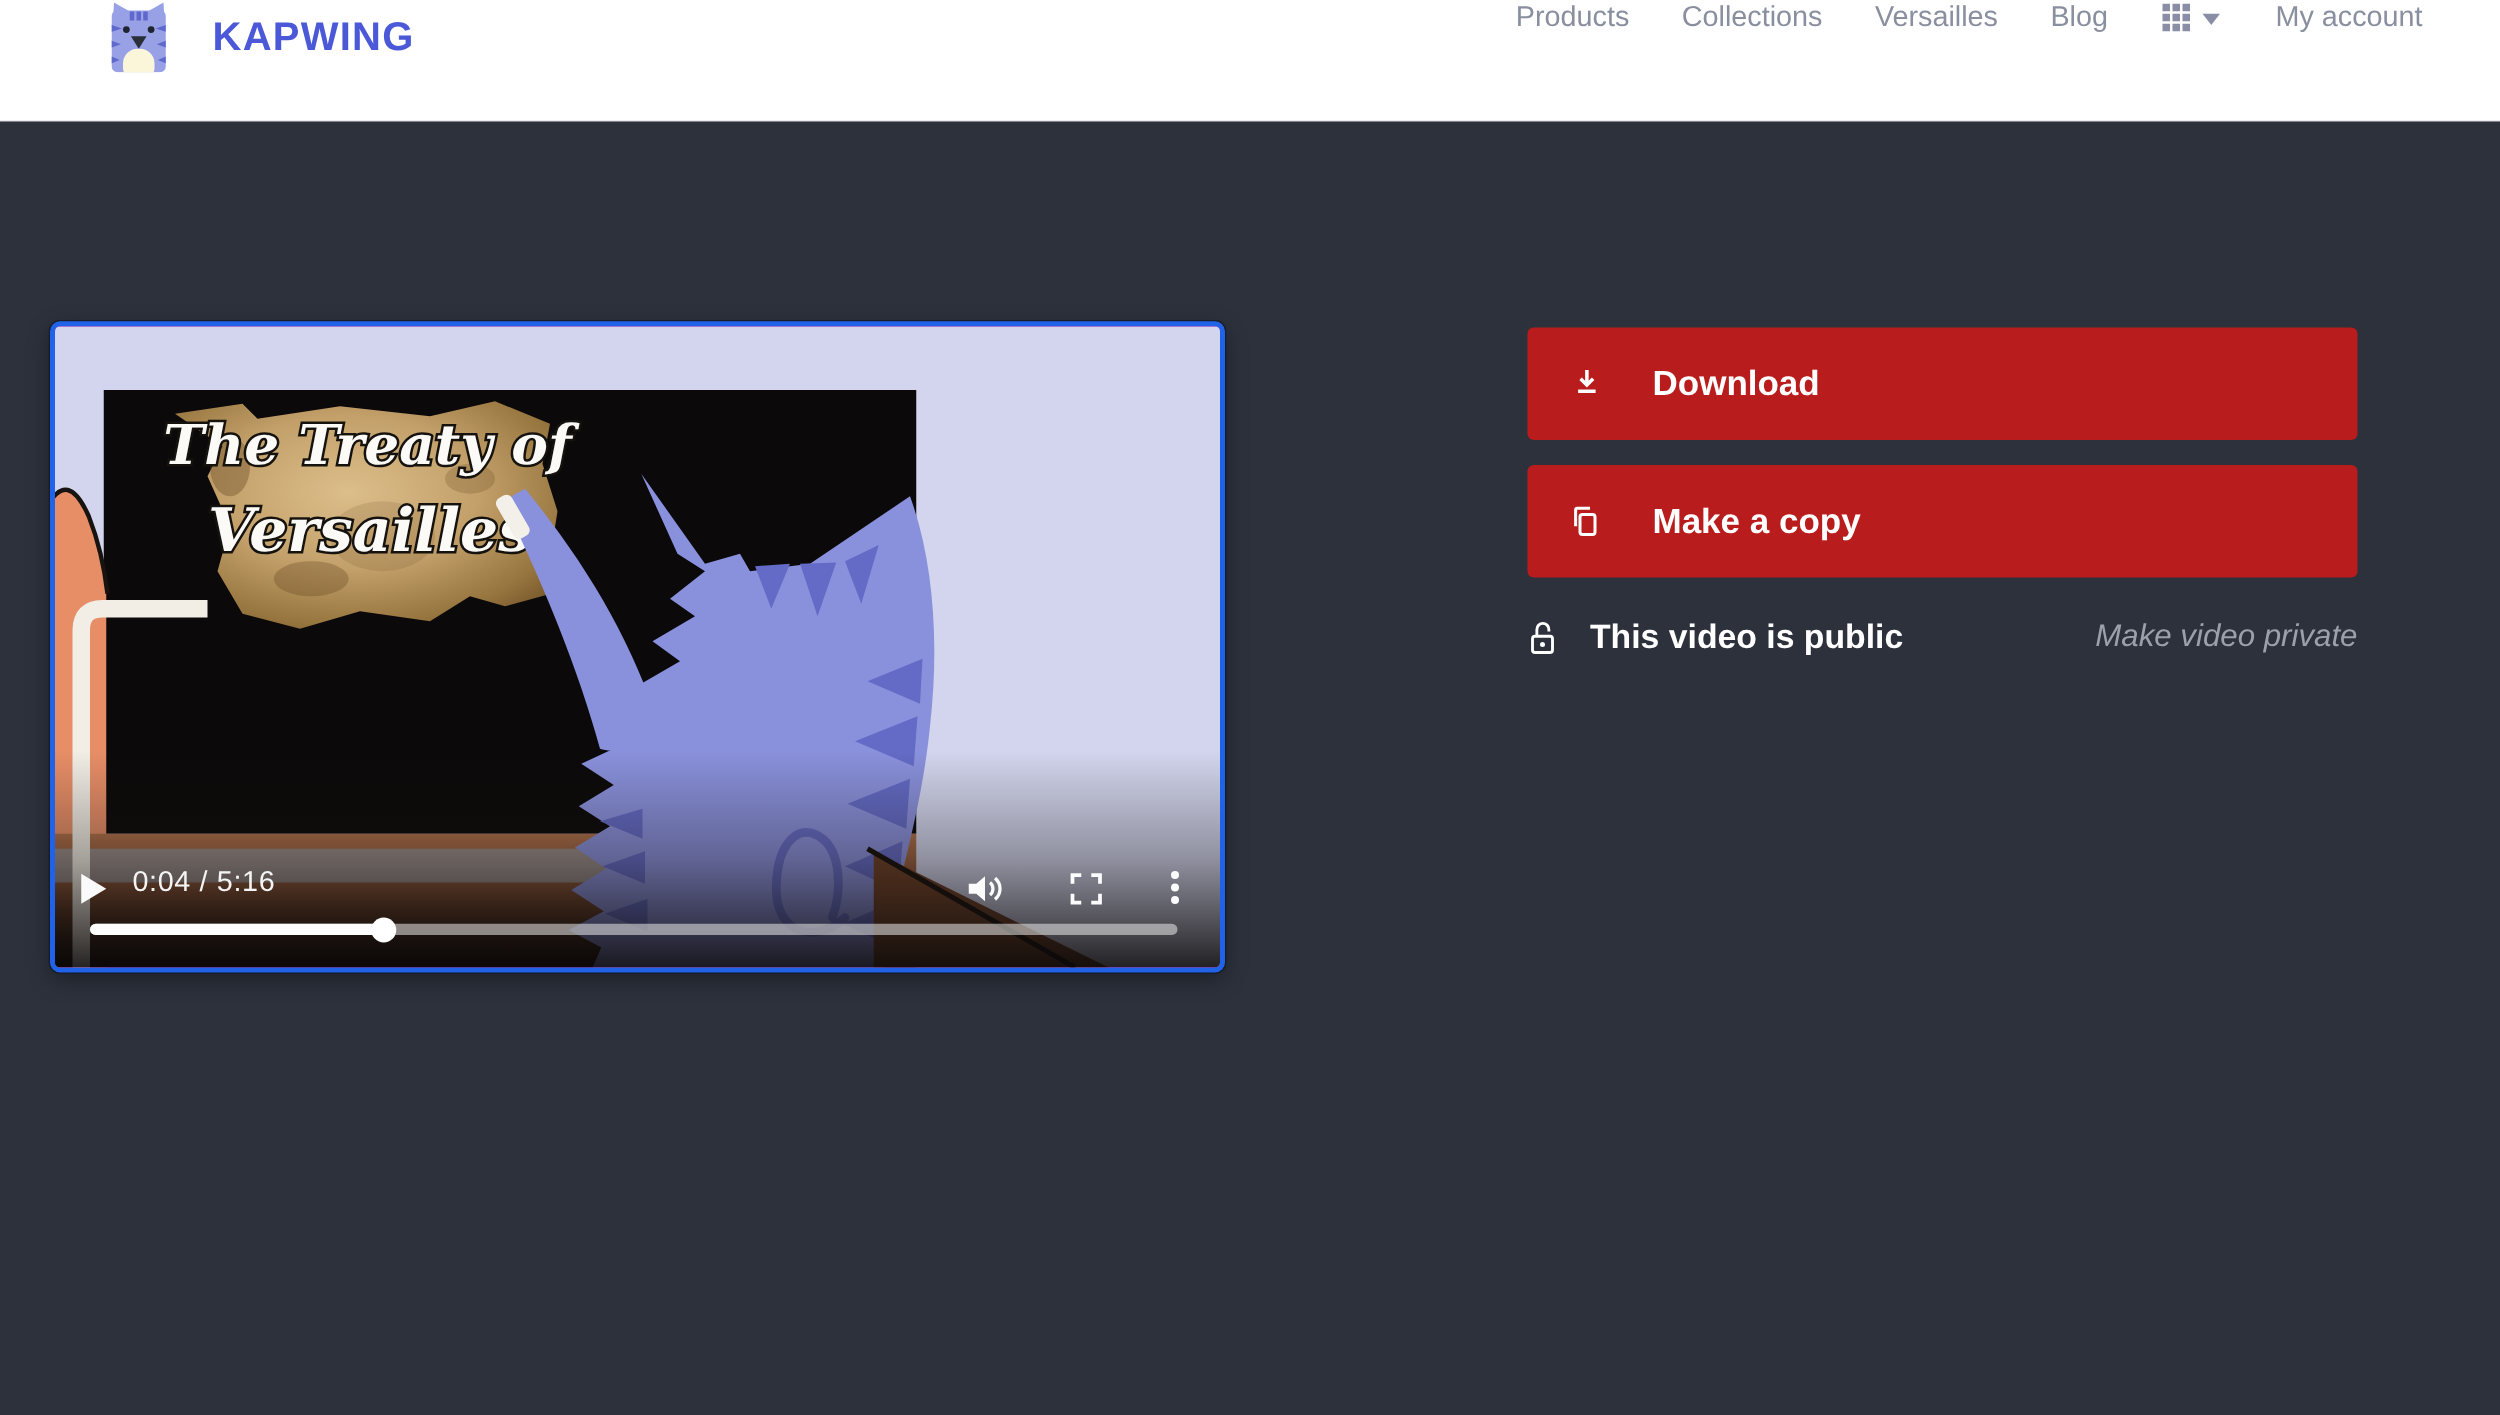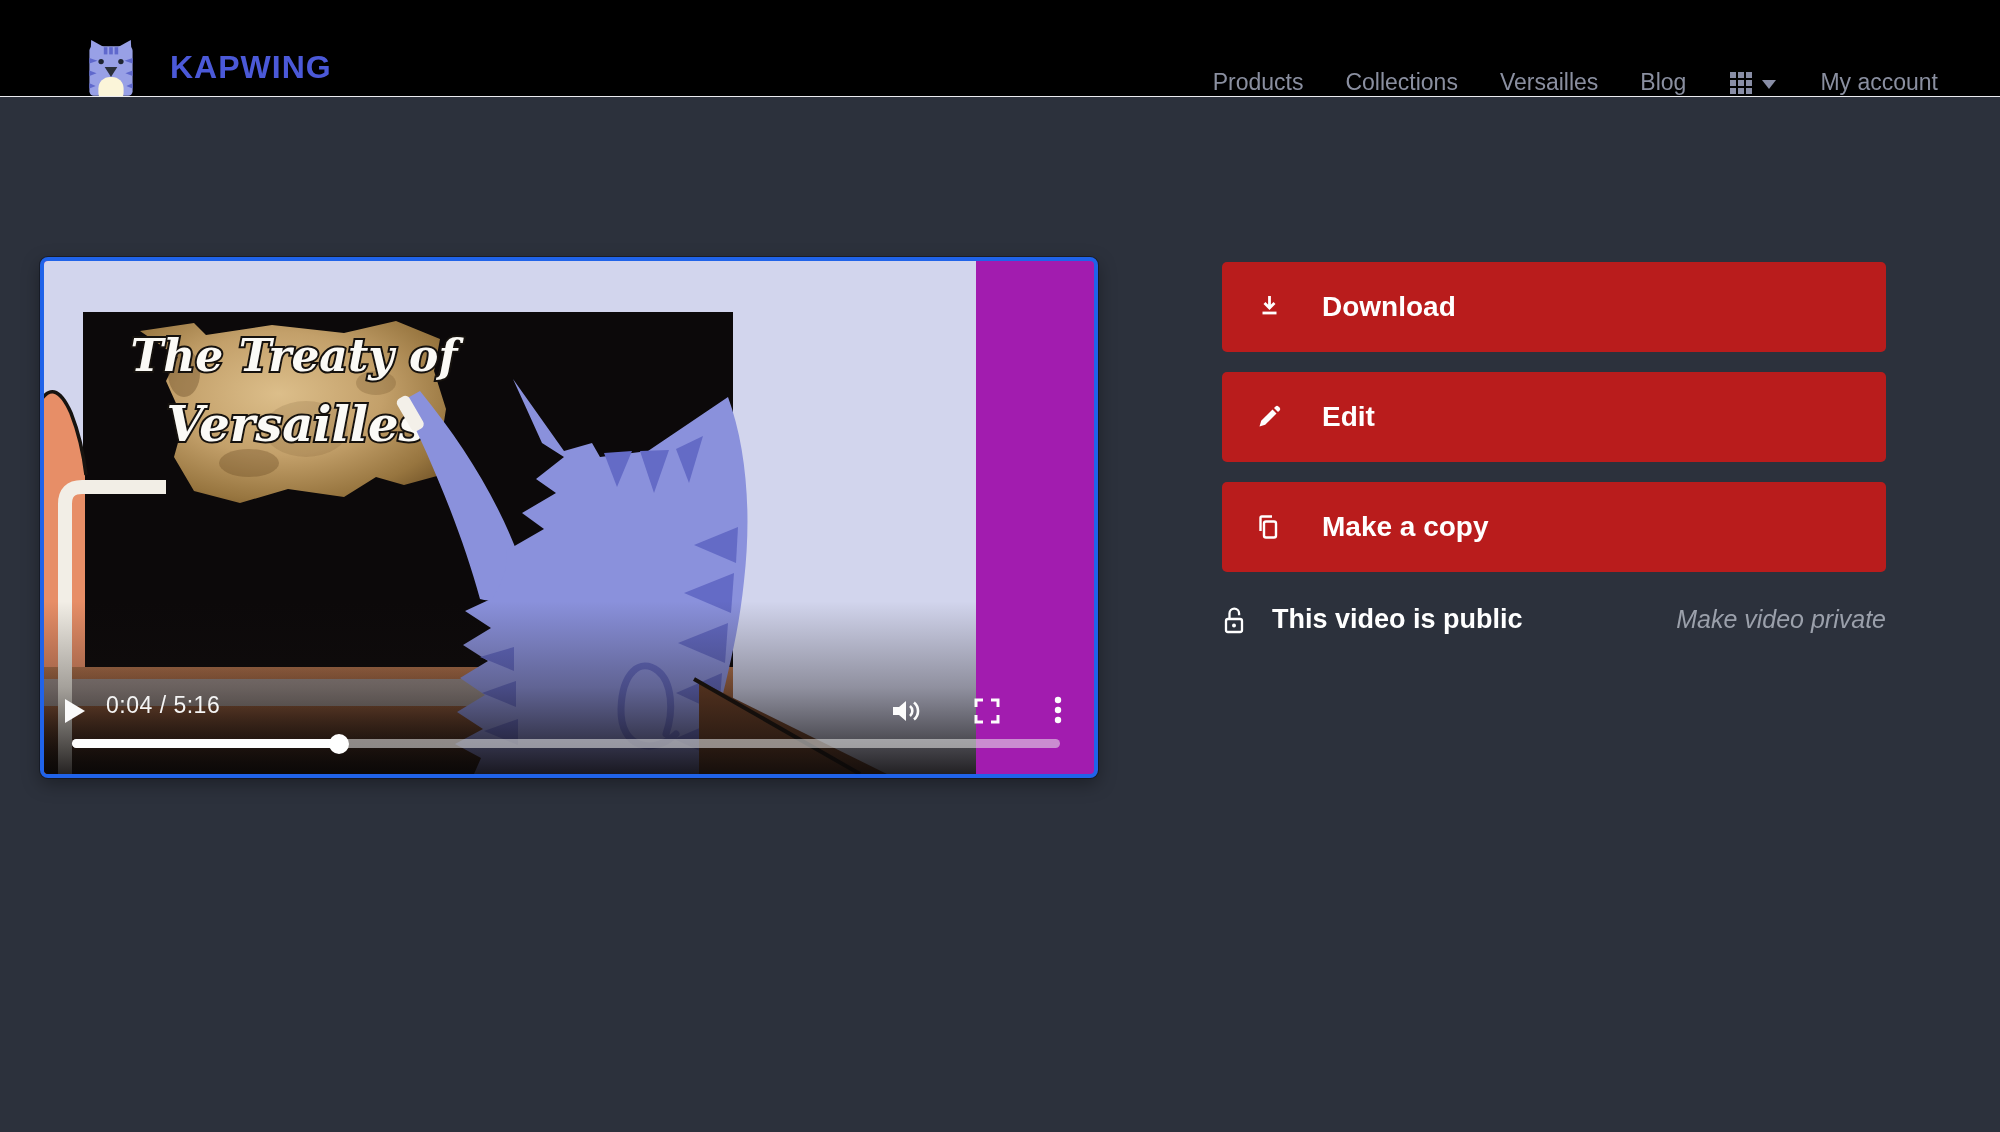--- a/index.html
+++ b/index.html
@@ -7,22 +7,22 @@
   body {
     position:relative;
     background:#2C313C;
     font-family:"Liberation Sans", sans-serif;
     overflow:hidden;
   }
 
   
   .header {
     position:relative;
-    height:97px; background:#000000;
-    display:flex; align-items:flex-end;
+    height:97px; background:#ffffff;
+    display:flex; align-items:flex-start;
     padding:0 62px 0 84px;
     border-bottom:1px solid #ECECF0;
   }
   .logo-wrap { display:flex; align-items:center; }
   .brand {
     margin-left:32px;
     font-size:32px; font-weight:800; letter-spacing:1px;
     color:#4B59D8;
   }
   .nav { margin-left:auto; display:flex; align-items:center; gap:42px; }
@@ -34,21 +34,21 @@
   .grid-icon { display:grid; grid-template-columns:repeat(3,6px); grid-auto-rows:6px; gap:2px; }
   .grid-icon i { background:#898EA6; display:block; }
   .caret-down {
     width:0; height:0; margin-top:4px;
     border:7px solid transparent; border-top:9px solid #898EA6; border-bottom:none;
   }
 
   
   .video-wrap {
     position:absolute; left:40px; top:257px;
-    width:1058px; height:521px;
+    width:940px; height:521px;
     border:4px solid #2063E9; border-radius:8px;
     box-shadow:0 0 0 1px rgba(10,14,24,.5), 0 6px 18px rgba(0,0,0,.35);
     background:#a21caf; overflow:hidden;
   }
   .scene { position:absolute; left:0; top:0; width:932px; height:513px; display:block; }
   .title-text {
     font-family:"DejaVu Serif", serif; font-style:italic; font-weight:bold;
     fill:#FBFAF6; stroke:#16120E; stroke-width:4px; paint-order:stroke;
   }
 
@@ -275,29 +275,20 @@
   <div class="action-btn">
     <span class="a-icon">
       <svg width="27" height="24" viewBox="0 0 27 24">
         <path d="M13.5 1 V12.5 M8.5 8 L13.5 13 L18.5 8" fill="none" stroke="#FFFFFF" stroke-width="2.8"></path>
         <path d="M6.5 18 H20.5" stroke="#FFFFFF" stroke-width="2.8"></path>
       </svg>
     </span>
     <span class="a-label">Download</span>
   </div>
 
-  <div class="action-btn">
-    <span class="a-icon">
-      <svg width="26" height="26" viewBox="0 0 26 26">
-        <path d="M3.5 22.5 L5.2 16.8 L16.5 5.5 L20.5 9.5 L9.2 20.8 Z" fill="#FFFFFF"></path>
-        <path d="M18 4 L19.6 2.4 A2 2 0 0 1 22.4 2.4 L23.6 3.6 A2 2 0 0 1 23.6 6.4 L22 8 Z" fill="#FFFFFF"></path>
-      </svg>
-    </span>
-    <span class="a-label">Edit</span>
-  </div>
 
   <div class="action-btn">
     <span class="a-icon">
       <svg width="26" height="28" viewBox="0 0 26 28">
         <rect x="8" y="8.5" width="12" height="16" rx="2" fill="none" stroke="#FFFFFF" stroke-width="2.4"></rect>
         <path d="M4.5 18 V4.8 A1.3 1.3 0 0 1 5.8 3.5 H16" fill="none" stroke="#FFFFFF" stroke-width="2.4"></path>
       </svg>
     </span>
     <span class="a-label">Make a copy</span>
   </div>

